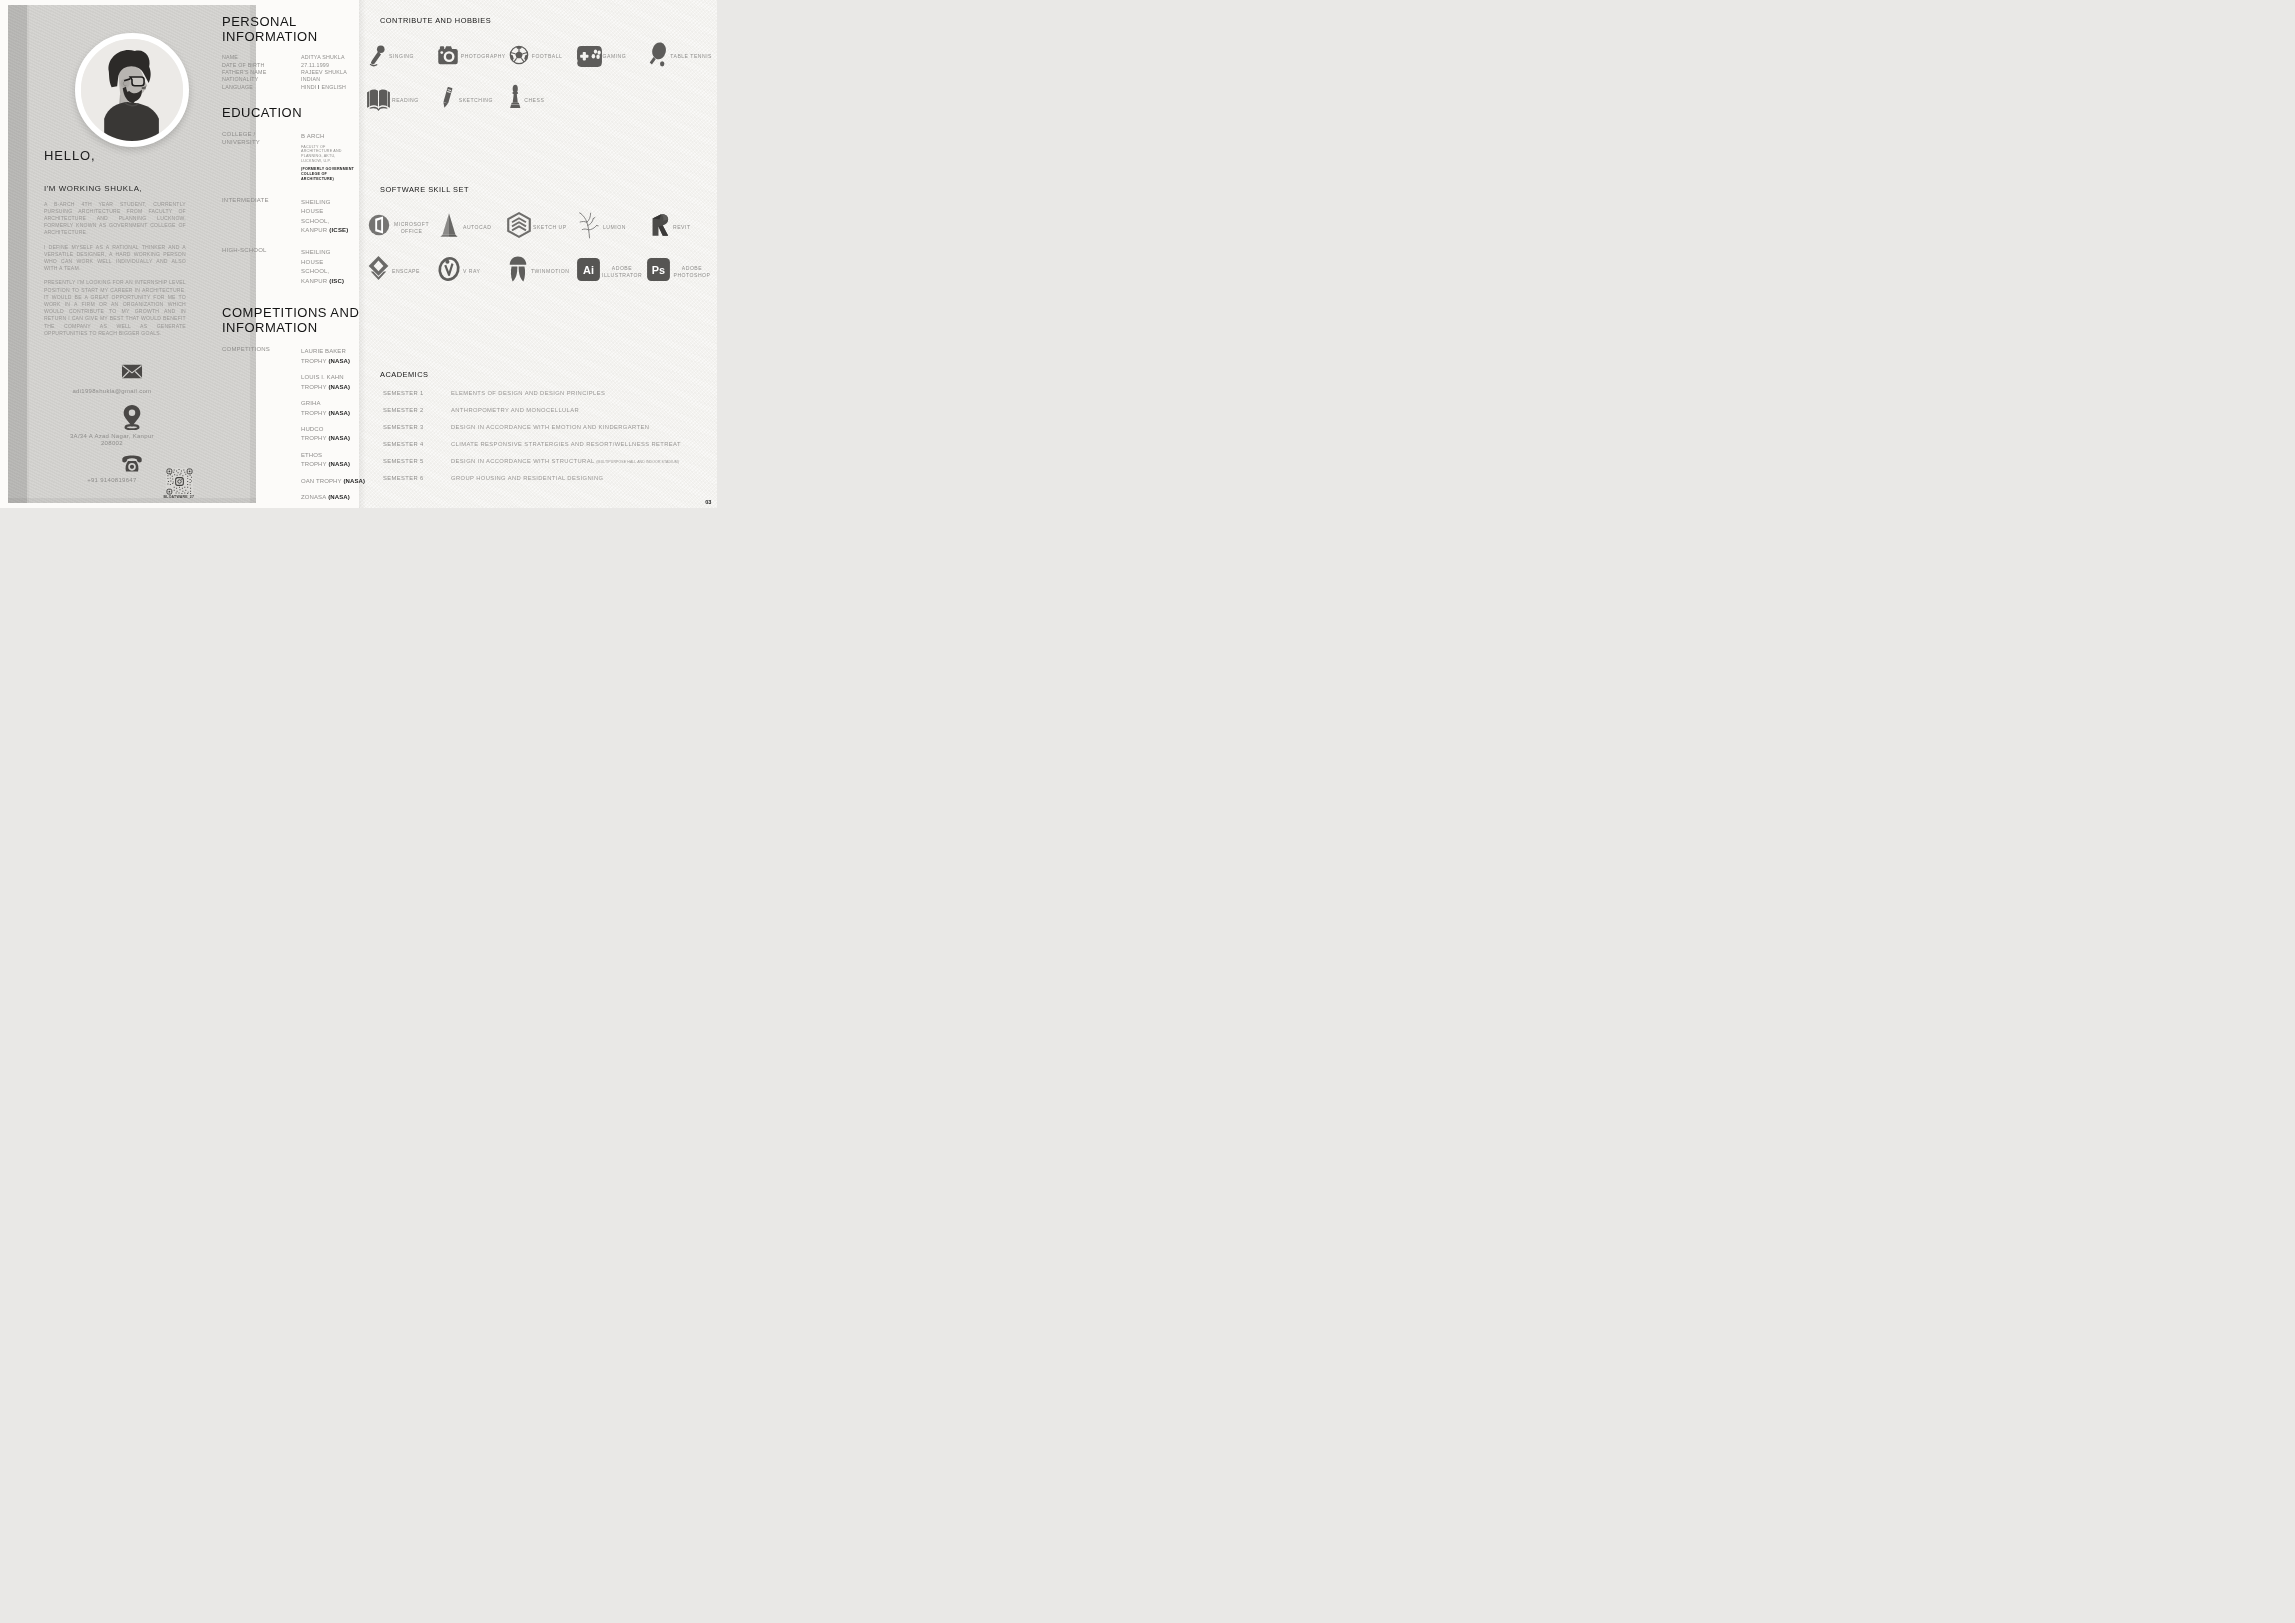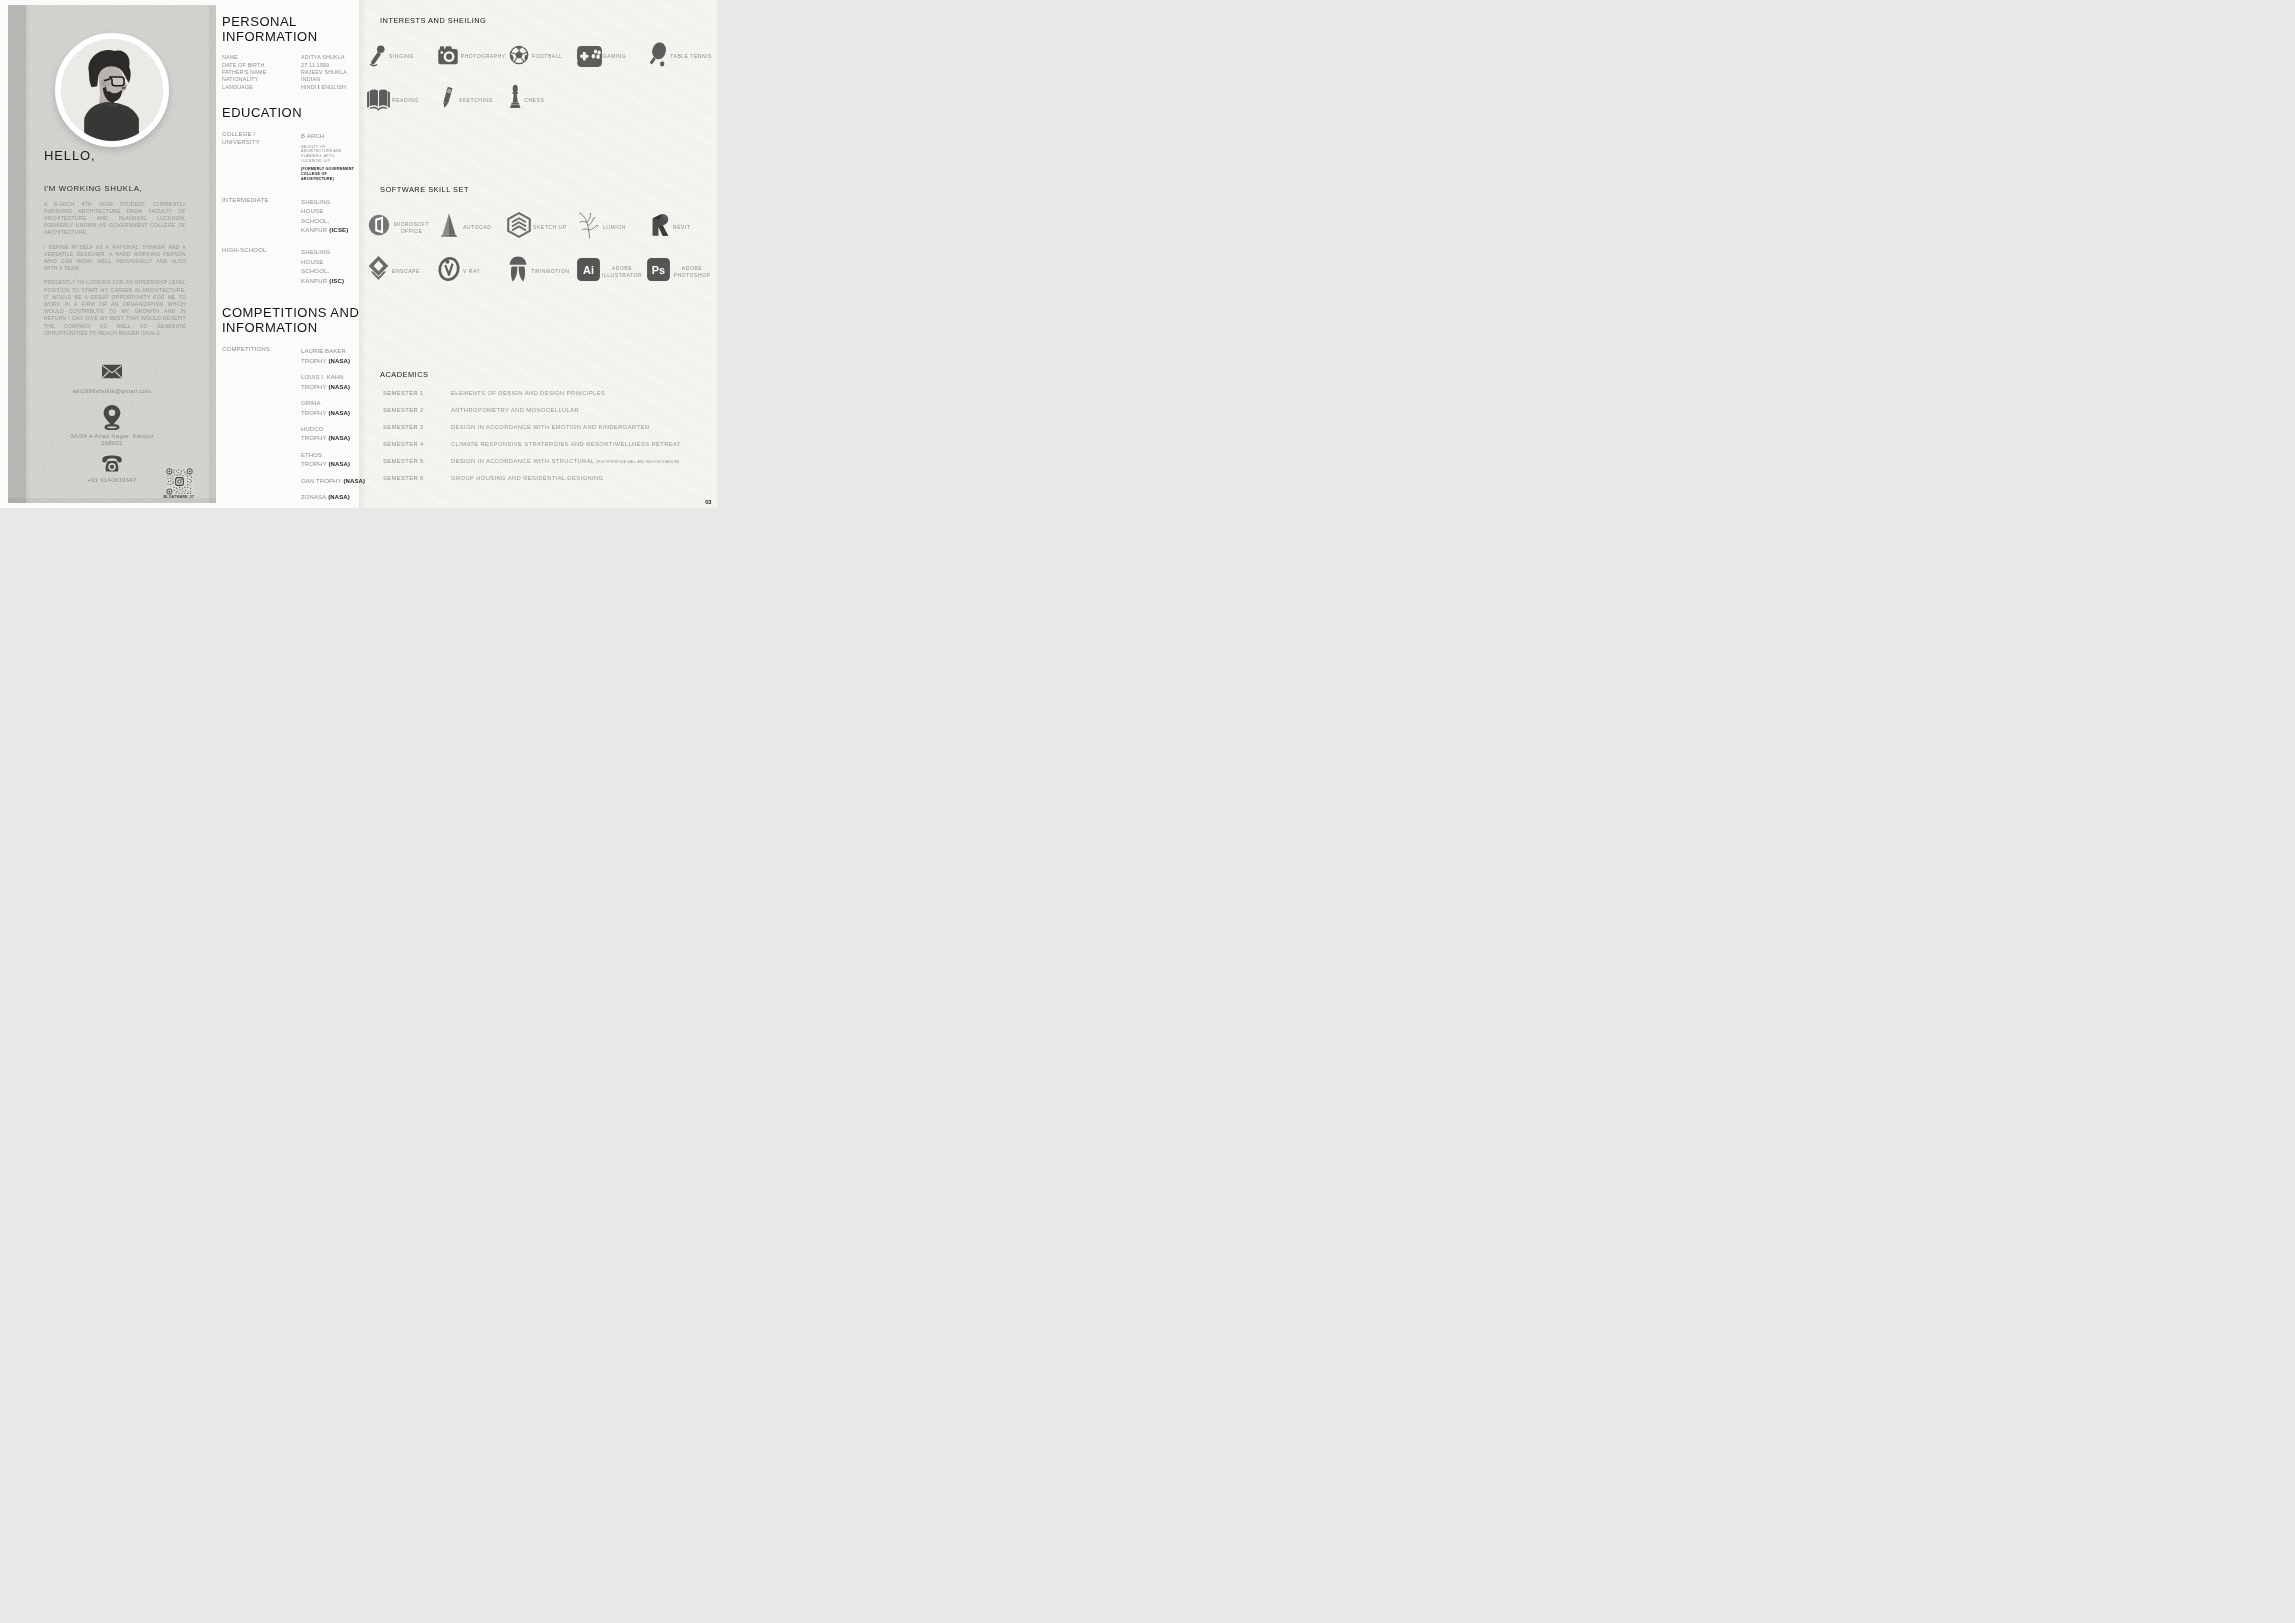--- a/index.html
+++ b/index.html
@@ -5,21 +5,21 @@
   html,body{margin:0;padding:0;background:#e9e8e6;}
   .sheet{position:relative;width:717px;height:508px;background:#fcfbf9;overflow:hidden;
          font-family:"Liberation Sans",sans-serif;color:#1b1b1b;}
   
   .right-bg{position:absolute;left:359px;top:0;width:359px;height:508px;background-color:#f4f3f0;
     background-image:repeating-linear-gradient(48deg,rgba(0,0,0,.018) 0 0.9px,transparent 0.9px 2.3px),
                      repeating-linear-gradient(-43deg,rgba(255,255,255,.5) 0 0.9px,transparent 0.9px 2.8px);}
   .divider{position:absolute;left:359px;top:0;width:7.4px;height:508px;
     background:linear-gradient(90deg,rgba(0,0,0,.06),rgba(0,0,0,0));}
   
-  .sidebar{position:absolute;left:7.9px;top:4.6px;width:208px;height:498px;background-color:#d3d2cf;
+  .sidebar{position:absolute;left:7.9px;top:4.6px;width:248px;height:498px;background-color:#d3d2cf;
     background-image:linear-gradient(90deg,rgba(0,0,0,.13) 0 18.5px,rgba(0,0,0,.03) 18.5px 21px,rgba(0,0,0,0) 21px),
                      linear-gradient(270deg,rgba(0,0,0,.05) 0 6.5px,rgba(0,0,0,0) 6.5px),
                      linear-gradient(0deg,rgba(0,0,0,.05) 0 4.6px,rgba(0,0,0,0) 4.6px),
                      repeating-linear-gradient(25deg,rgba(255,255,255,.06) 0 1.4px,rgba(0,0,0,.02) 1.4px 2.8px);}
   .photo{position:absolute;left:50%;top:28px;transform:translateX(-50%);width:102px;height:102px;
     border-radius:50%;border:6px solid #ffffff;background:#ecebe8;overflow:hidden;
     box-shadow:0 3.2px 7.4px rgba(0,0,0,.17);}
   .photo svg{display:block;width:100%;height:100%;}
   .hello{position:absolute;left:36px;top:143px;font-size:13px;letter-spacing:0.9px;color:#1d1d1d;}
   .intro{position:absolute;left:36px;top:179px;font-size:7.9px;letter-spacing:0.6px;color:#262626;}
@@ -222,21 +222,21 @@
 
     <div class="row" style="margin-top:3.7px">
       <span class="lab big">WORKSHOPS</span>
       <span>
         <div class="entry" style="margin-bottom:1.9px"><span class="val" style="width:42px;display:inline-block">RACHNA WORKSHOP</span></div>
 
       </span>
     </div>
   </div>
 
-  <h2 class="h-sec h-right" style="left:380px;top:15.7px">INTERESTS AND SHEILING</h2>
+  <h2 class="h-sec h-right" style="left:380px;top:15.7px">CONTRIBUTE AND HOBBIES</h2>
 
   <div class="grid5" style="top:38px">
     <div class="cell">
       <span class="iconbox">
         <svg width="24" height="26" viewBox="0 0 48 48" fill="#5d5c5a">
           <circle cx="31.5" cy="12.5" r="7.6"></circle>
           <path d="M26.5,16.5 L13.5,35.5 q-3,4.2 -0.3,6.6 q2.8,2.4 6,-1.1 L32,23 Z"></path>
           <path d="M11,43 q6,4.6 12.5,0.6" fill="none" stroke="#5d5c5a" stroke-width="2.6" stroke-linecap="round"></path>
         </svg>
       </span>

